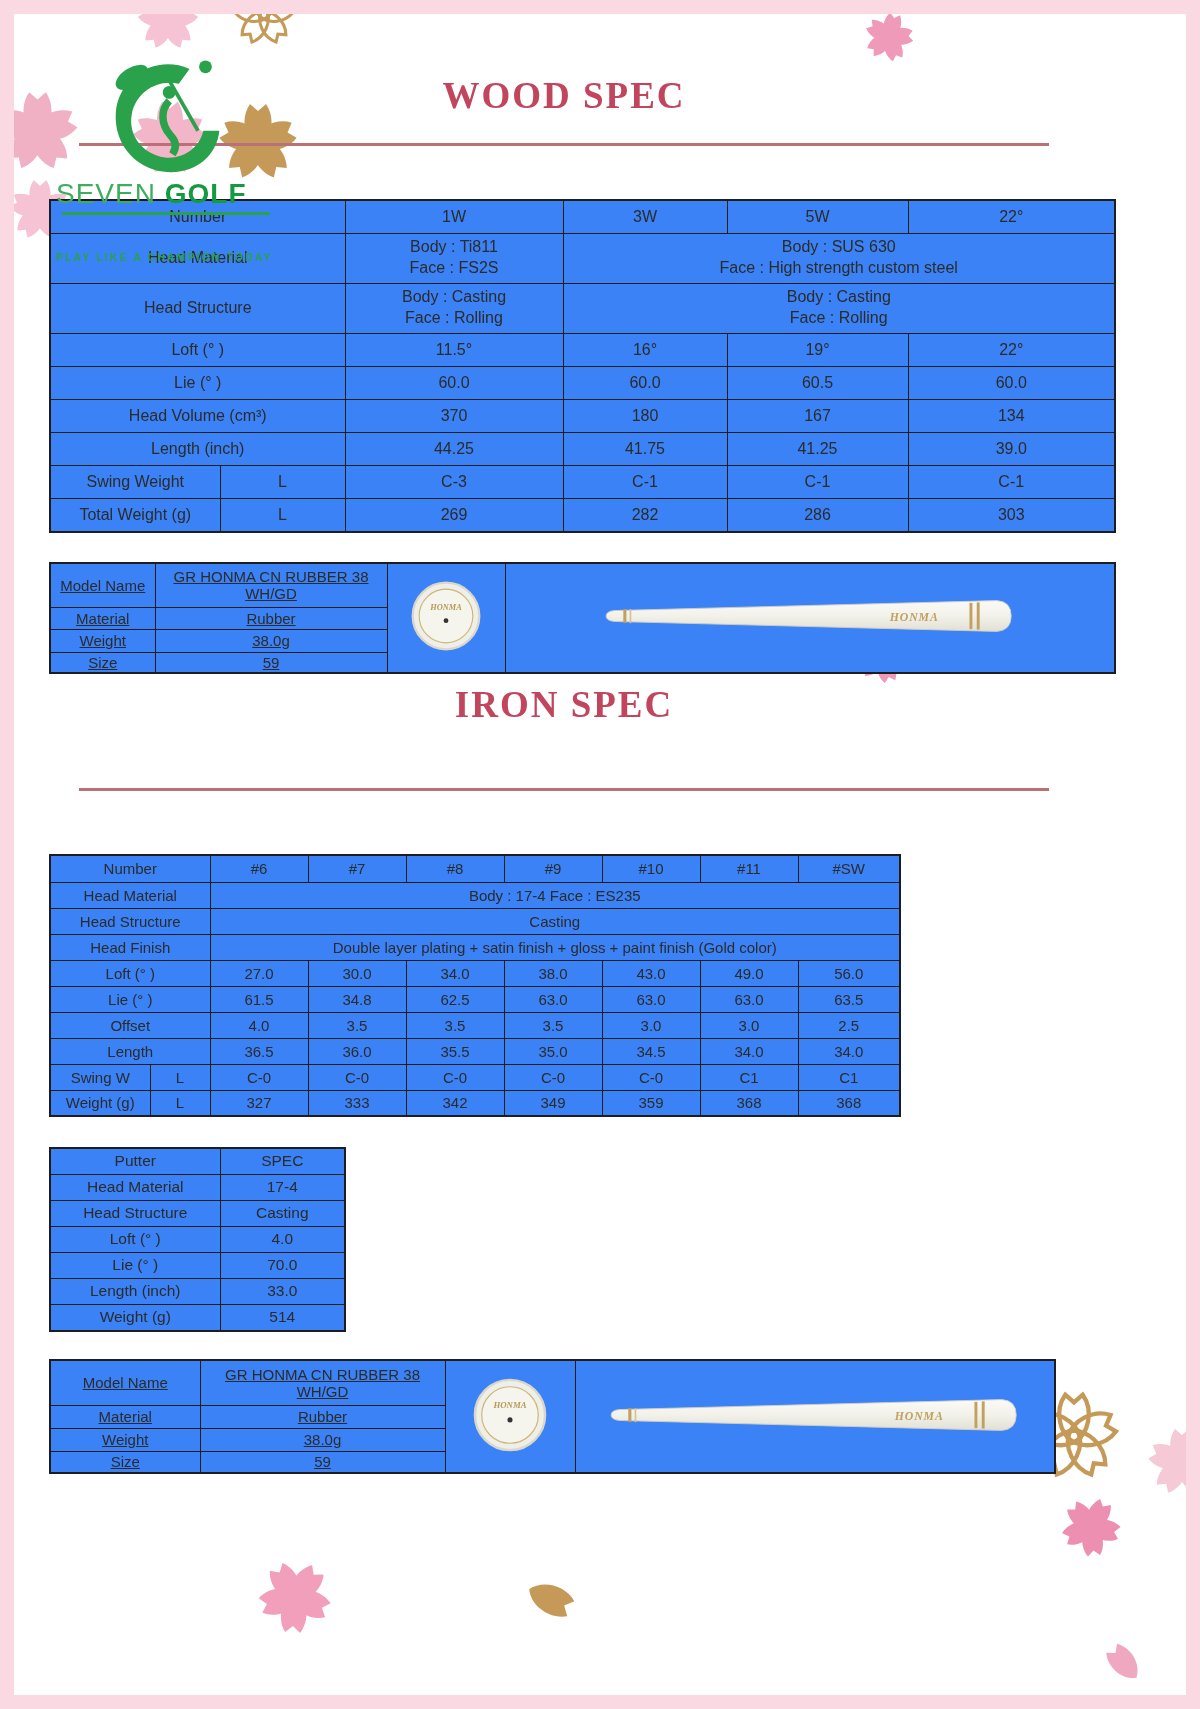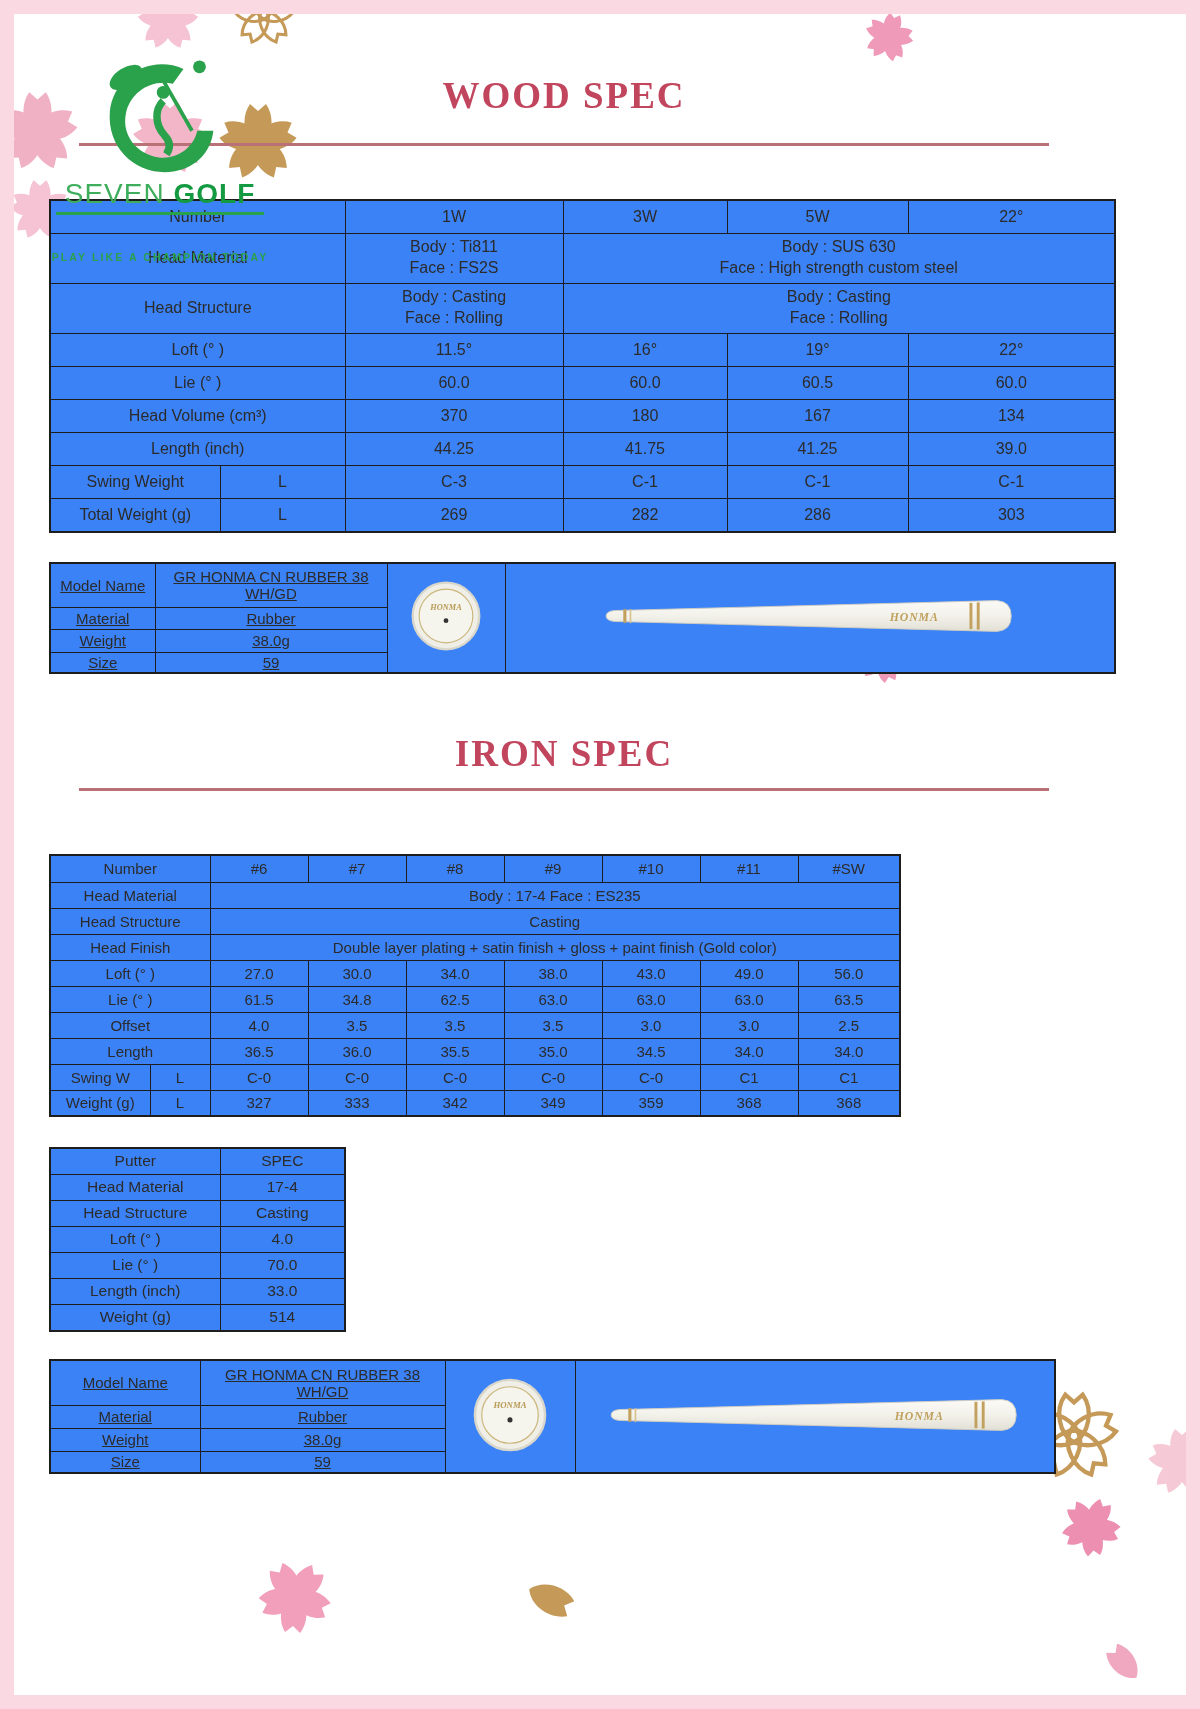--- a/index.html
+++ b/index.html
@@ -4,21 +4,21 @@
 <style>
   html,body{margin:0;padding:0;background:#e9e9e9;}
   .page{
     position:relative;width:1200px;height:1709px;background:#ffffff;
     box-sizing:border-box;border:14px solid #fbd9e3;overflow:hidden;
     font-family:"Liberation Sans", sans-serif;color:#2b2b2b;
   }
   
   .bloom{position:absolute;pointer-events:none;}
   
-  .logo{position:absolute;left:36px;top:40px;width:220px;text-align:center;z-index:5;}
+  .logo{position:absolute;left:42px;top:40px;width:220px;z-index:5;}
   .logo-mark{display:block;margin:0 auto;}
   .logo-name{font-size:28px;letter-spacing:1px;white-space:nowrap;margin-top:-4px;}
   .logo-name .lt{color:#3fae5c;font-weight:400;}
   .logo-name .bd{color:#149a41;font-weight:800;}
   .logo-underline{height:2.5px;background:#2aa14b;margin:2px 6px 3px 6px;}
   .logo-tagline{font-size:10.5px;font-weight:bold;letter-spacing:2.1px;color:#2aa14b;white-space:nowrap;margin-top:36px;}
   
   .sec-title{
     position:absolute;left:65px;width:970px;text-align:center;
     font-family:"Liberation Serif", serif;font-weight:bold;
@@ -259,21 +259,21 @@
       <td>Weight</td>
       <td>38.0g</td>
     </tr>
     <tr style="height:20px">
       <td>Size</td>
       <td>59</td>
     </tr>
   </tbody>
     </table>
 
-  <div class="sec-title" style="top:718px">IRON SPEC</div>
+  <div class="sec-title" style="top:669px">IRON SPEC</div>
   <div class="sec-rule" style="top:774px"></div>
 
   <table class="spec iron" style="left:35px;top:840px;width:850px">
     <colgroup>
         <col style="width:100px">
         <col style="width:60px">
         <col style="width:98px">
         <col style="width:98px">
         <col style="width:98px">
         <col style="width:98px">

